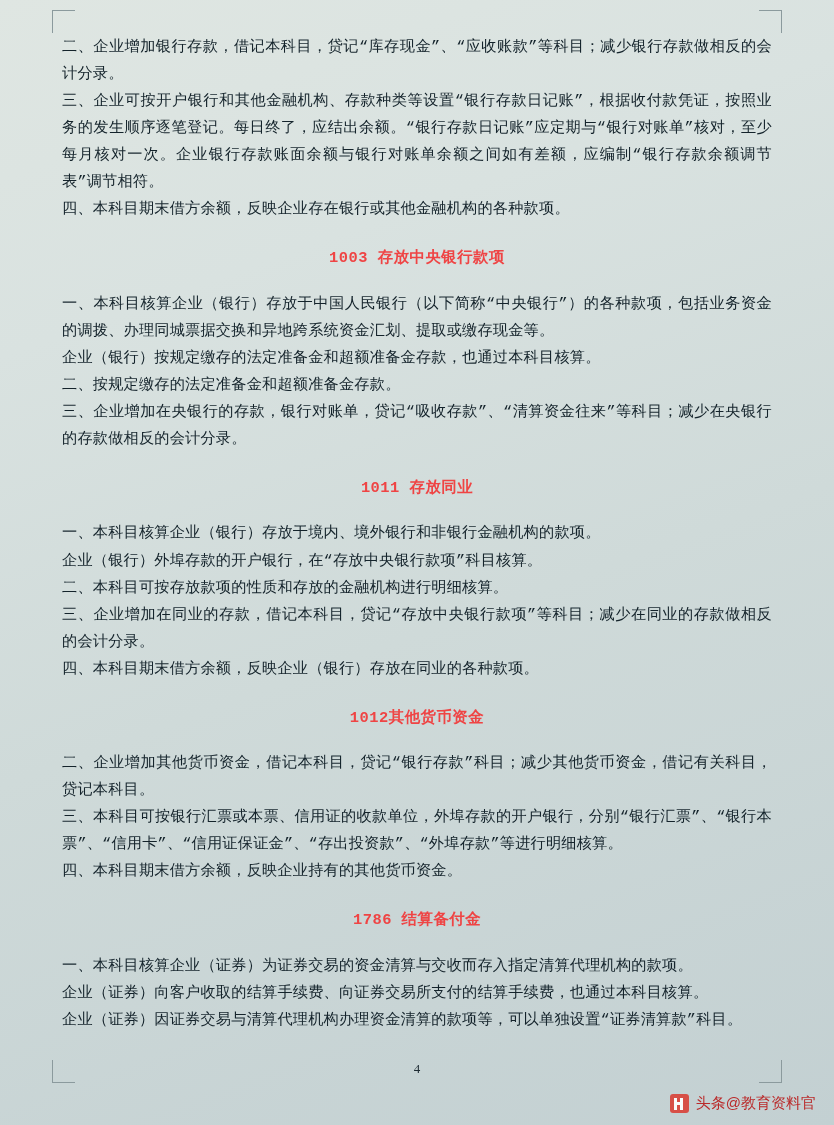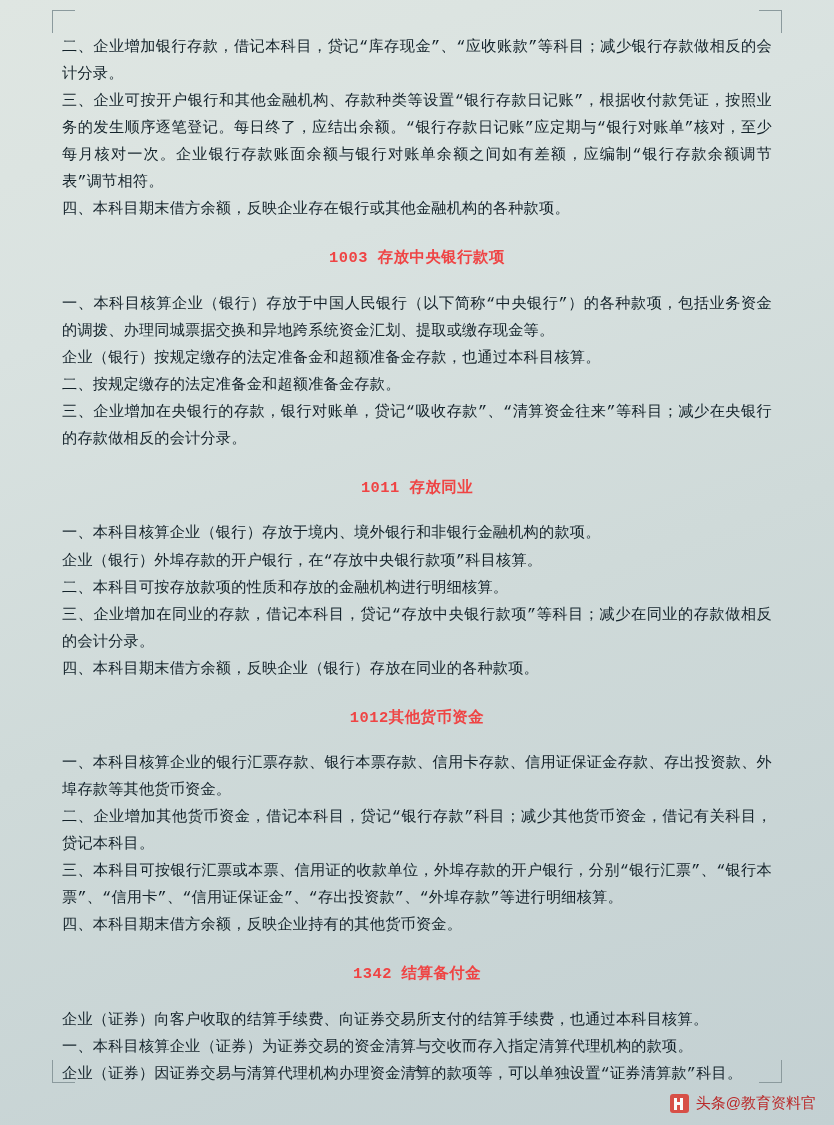--- a/index.html
+++ b/index.html
@@ -133,30 +133,29 @@
       <h2 class="section-title">1011 存放同业</h2>
       <p class="para">一、本科目核算企业（银行）存放于境内、境外银行和非银行金融机构的款项。</p>
       <p class="para">企业（银行）外埠存款的开户银行，在“存放中央银行款项”科目核算。</p>
       <p class="para">二、本科目可按存放款项的性质和存放的金融机构进行明细核算。</p>
       <p class="para">三、企业增加在同业的存款，借记本科目，贷记“存放中央银行款项”等科目；减少在同业的存款做相反的会计分录。</p>
       <p class="para">四、本科目期末借方余额，反映企业（银行）存放在同业的各种款项。</p>
     </div>
 
     <div class="block">
       <h2 class="section-title">1012其他货币资金</h2>
-      <p class="para">一、本科目核算企业的银行汇票存款、银行本票存款、信用卡存款、信用证保证金存款、存出投资款、外埠存款等其他货币资金。</p>
       <p class="para">二、企业增加其他货币资金，借记本科目，贷记“银行存款”科目；减少其他货币资金，借记有关科目，贷记本科目。</p>
       <p class="para">三、本科目可按银行汇票或本票、信用证的收款单位，外埠存款的开户银行，分别“银行汇票”、“银行本票”、“信用卡”、“信用证保证金”、“存出投资款”、“外埠存款”等进行明细核算。</p>
       <p class="para">四、本科目期末借方余额，反映企业持有的其他货币资金。</p>
     </div>
 
     <div class="block">
-      <h2 class="section-title">1342 结算备付金</h2>
+      <h2 class="section-title">1786 结算备付金</h2>
+      <p class="para">一、本科目核算企业（证券）为证券交易的资金清算与交收而存入指定清算代理机构的款项。</p>
       <p class="para">企业（证券）向客户收取的结算手续费、向证券交易所支付的结算手续费，也通过本科目核算。</p>
-      <p class="para">一、本科目核算企业（证券）为证券交易的资金清算与交收而存入指定清算代理机构的款项。</p>
       <p class="para">企业（证券）因证券交易与清算代理机构办理资金清算的款项等，可以单独设置“证券清算款”科目。</p>
     </div>
 
   </div>
 
   <div class="footer-page">4</div>
 
   <div class="watermark">
     <span class="wm-logo">
         <span class="wm-bar"></span>

